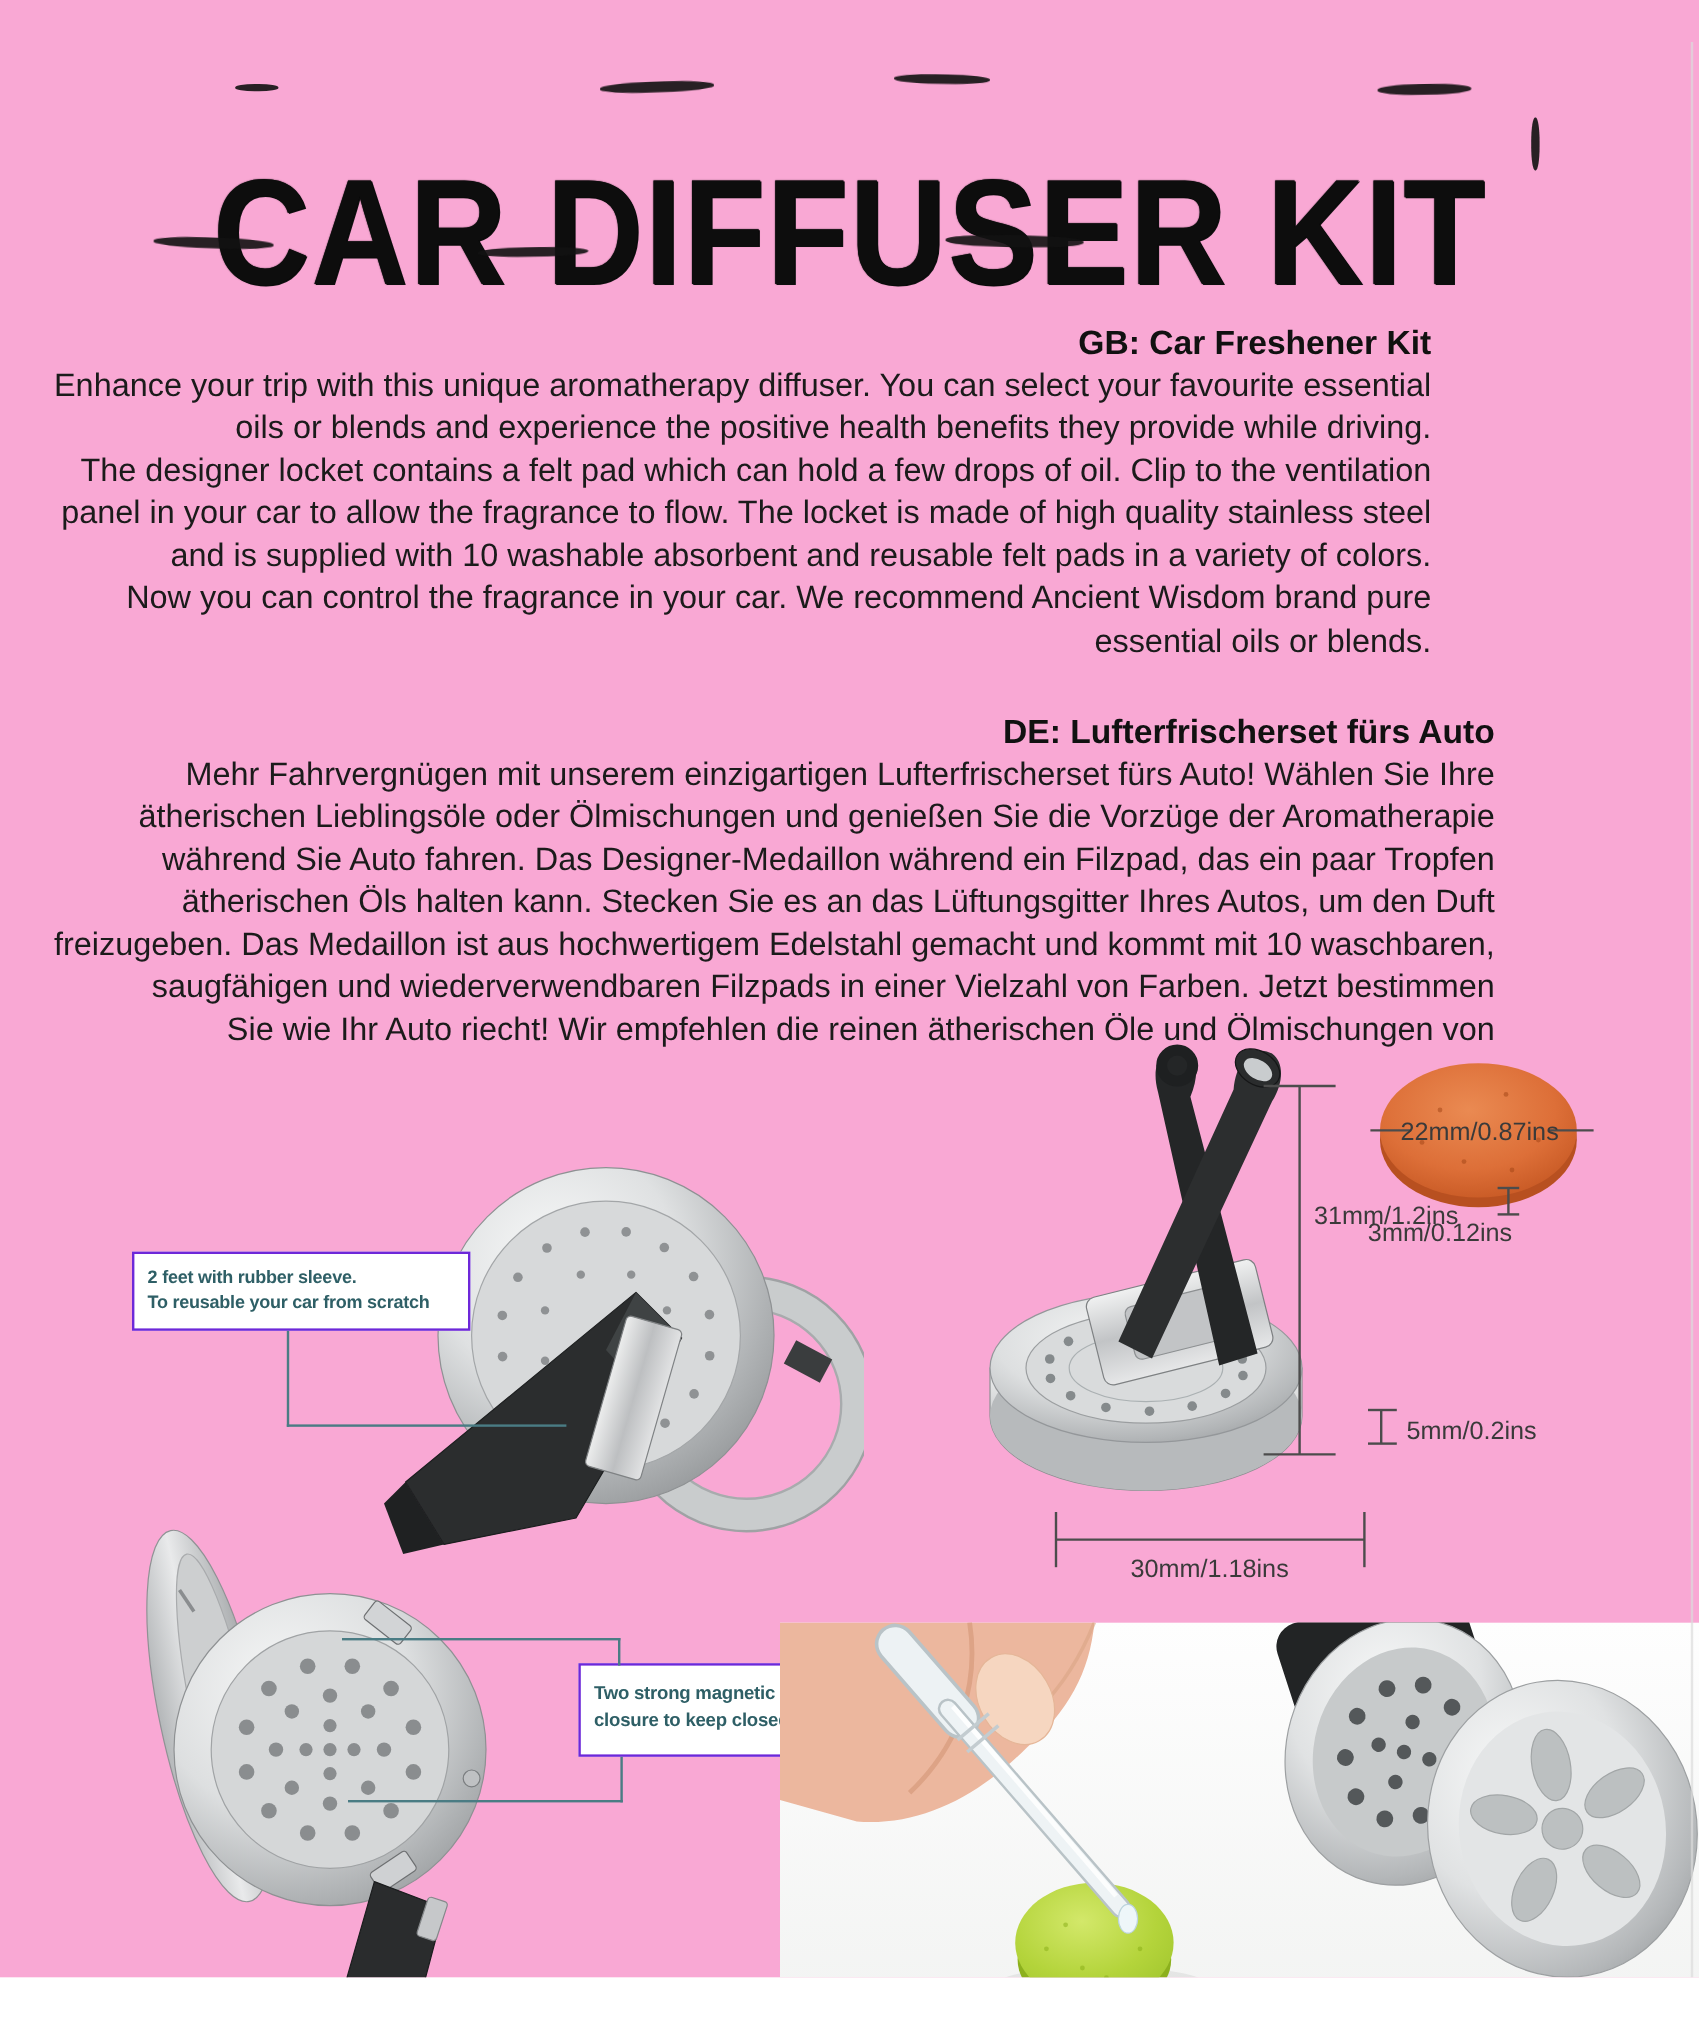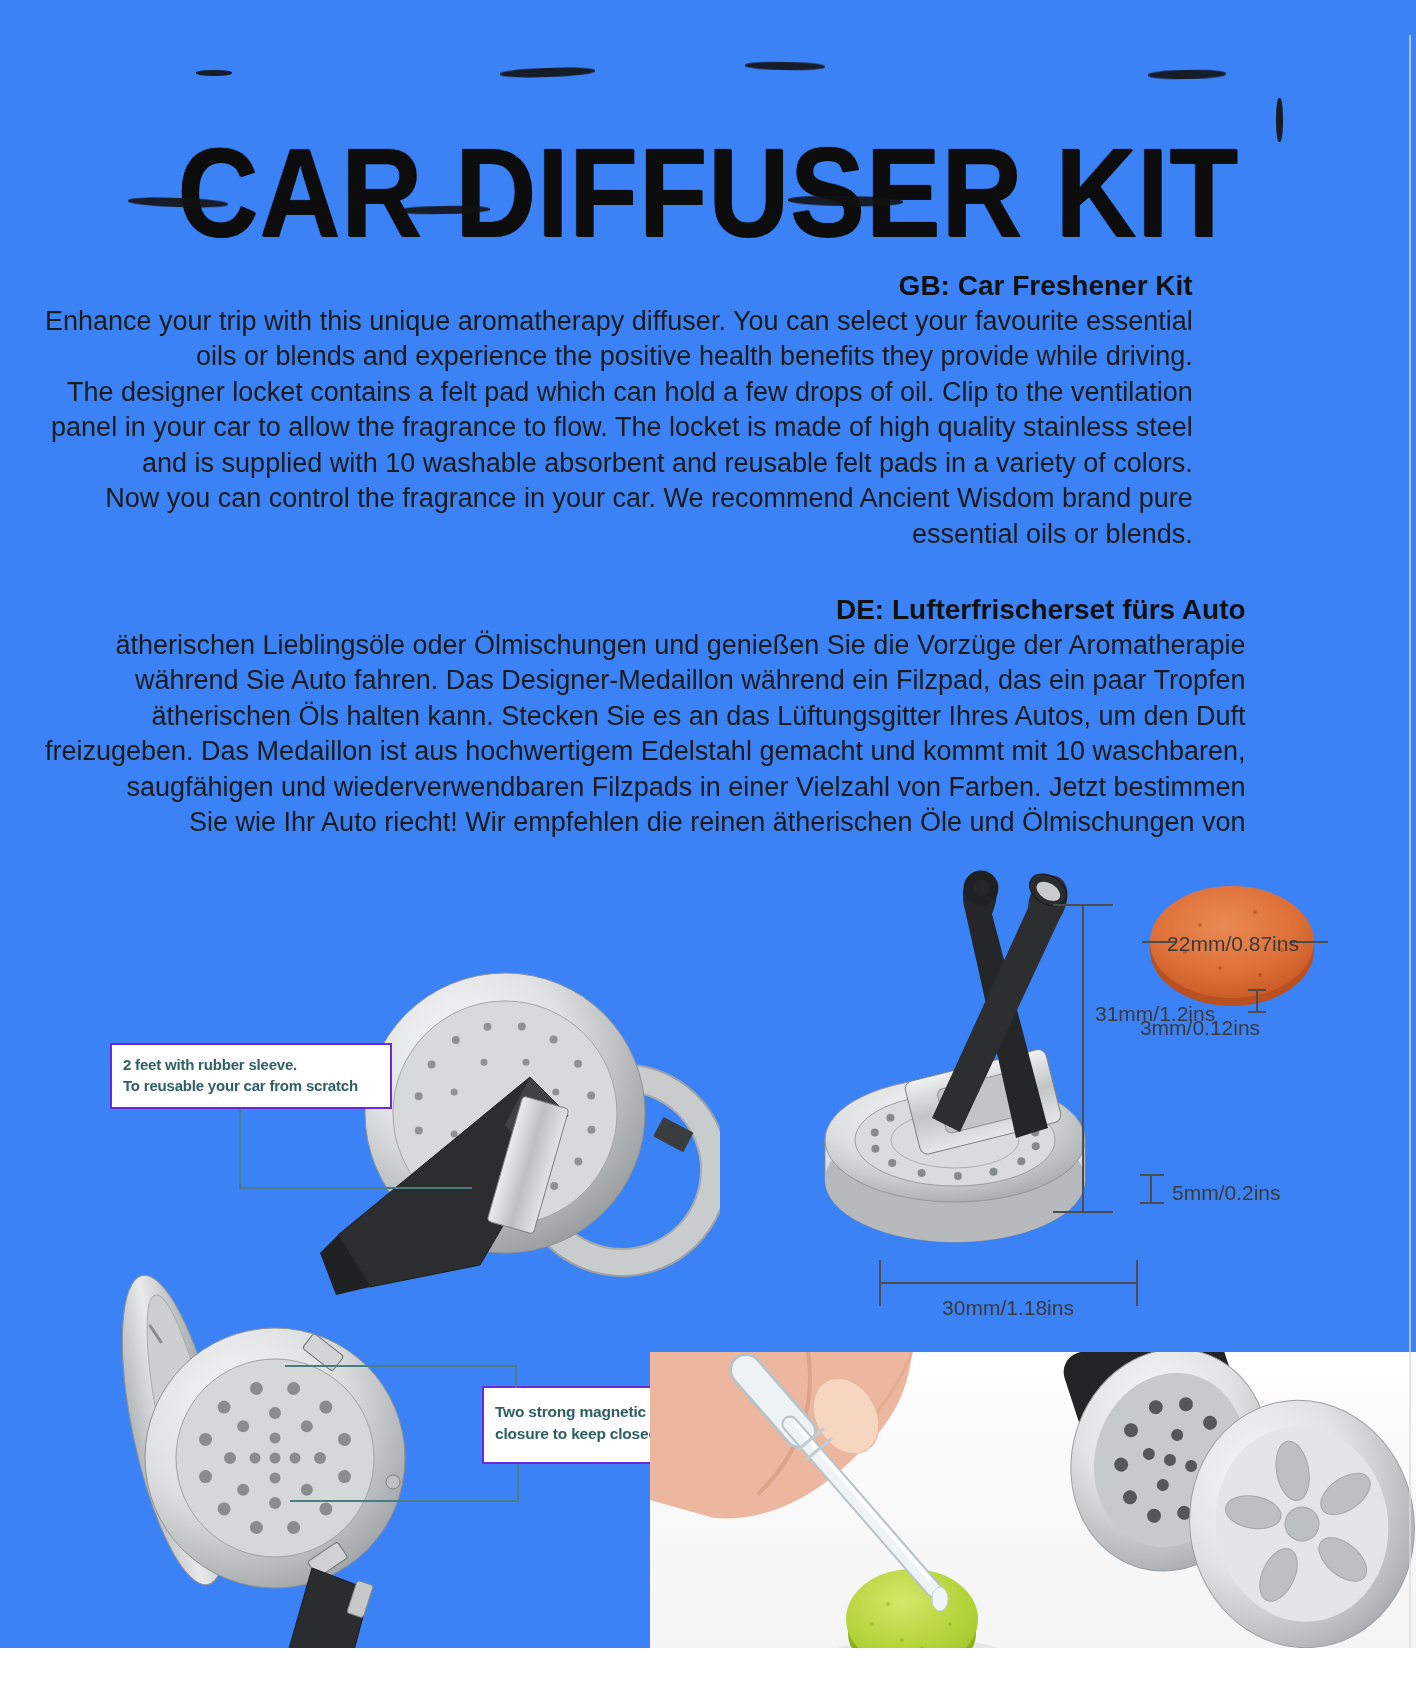--- a/index.html
+++ b/index.html
@@ -1,16 +1,16 @@
 <!DOCTYPE html>
 <html><head>
 <meta charset="utf-8">
 <style>
   html,body{margin:0;padding:0;background:#ffffff;}
-  .page{position:relative;width:1416px;height:1648px;background:#3b82f6;overflow:hidden;
+  .page{position:relative;width:1416px;height:1648px;background:#f9a8d4;overflow:hidden;
         font-family:"Liberation Sans",sans-serif;color:#151515;}
 
   
   .title{position:absolute;left:0;right:0;top:46px;text-align:center;
          font-size:112px;font-weight:bold;letter-spacing:1px;color:#0d0d0d;
          transform:scaleY(1.12);transform-origin:top center;
          text-shadow:0 0 1px #000,1px 1px 0 #111;}
   .smudge{position:absolute;background:#121212;border-radius:45%;opacity:.9;filter:blur(.4px);}
 
   
@@ -54,20 +54,21 @@
     <div class="bodyline">oils or blends and experience the positive health benefits they provide while driving.</div>
     <div class="bodyline">The designer locket contains a felt pad which can hold a few drops of oil. Clip to the ventilation</div>
     <div class="bodyline">panel in your car to allow the fragrance to flow. The locket is made of high quality stainless steel</div>
     <div class="bodyline">and is supplied with 10 washable absorbent and reusable felt pads in a variety of colors.</div>
     <div class="bodyline">Now you can control the fragrance in your car. We recommend Ancient Wisdom brand pure</div>
     <div class="bodyline">essential oils or blends.</div>
   </section>
 
   <section class="txtsec" style="top:592px;">
     <div class="h2">DE: Lufterfrischerset fürs Auto</div>
+    <div class="bodyline">Mehr Fahrvergnügen mit unserem einzigartigen Lufterfrischerset fürs Auto! Wählen Sie Ihre</div>
     <div class="bodyline">ätherischen Lieblingsöle oder Ölmischungen und genießen Sie die Vorzüge der Aromatherapie</div>
     <div class="bodyline">während Sie Auto fahren. Das Designer-Medaillon während ein Filzpad, das ein paar Tropfen</div>
     <div class="bodyline">ätherischen Öls halten kann. Stecken Sie es an das Lüftungsgitter Ihres Autos, um den Duft</div>
     <div class="bodyline">freizugeben. Das Medaillon ist aus hochwertigem Edelstahl gemacht und kommt mit 10 waschbaren,</div>
     <div class="bodyline">saugfähigen und wiederverwendbaren Filzpads in einer Vielzahl von Farben. Jetzt bestimmen</div>
     <div class="bodyline">Sie wie Ihr Auto riecht! Wir empfehlen die reinen ätherischen Öle und Ölmischungen von</div>
   </section>
 
   <div class="panel" style="left:790px;top:840px;width:560px;height:520px;">
     <svg width="560" height="520" viewBox="0 0 560 520">

